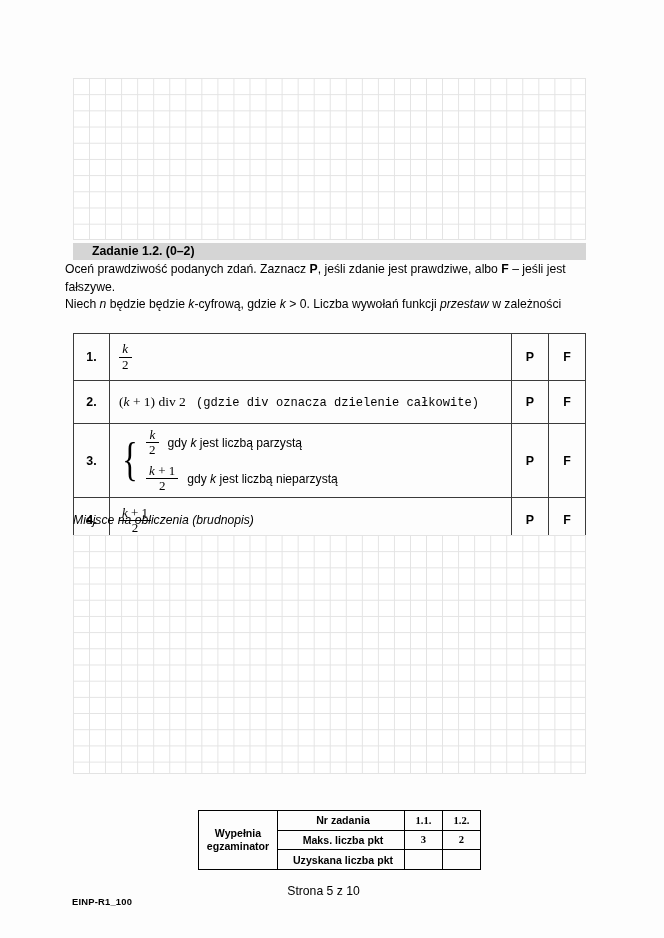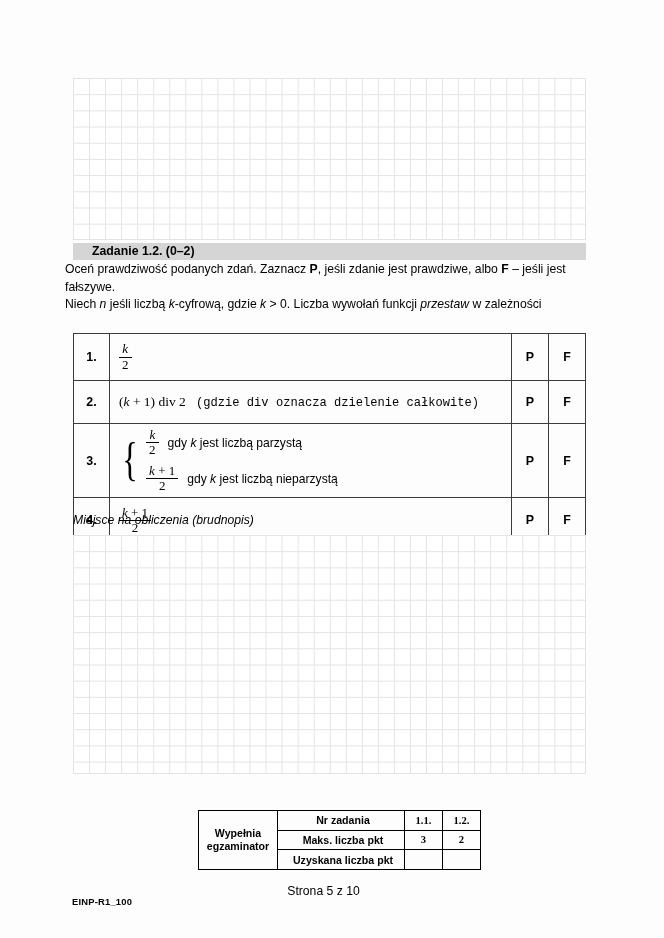--- a/index.html
+++ b/index.html
@@ -202,21 +202,21 @@
   <div class="task-header">
     <span>Zadanie 1.2. (0–2)</span>
   </div>
 
   <div class="instructions">
     <p>
       <span>Oceń prawdziwość podanych zdań. Zaznacz </span><span class="b">P</span><span>, jeśli zdanie jest prawdziwe, albo </span><span class="b">F</span><span> – jeśli jest</span>
     </p>
     <p>fałszywe.</p>
     <p>
-      <span>Niech </span><span class="i">n</span><span> jeśli liczbą </span><span class="i">k</span><span>-cyfrową, gdzie </span><span class="i">k</span><span> &gt; 0. Liczba wywołań funkcji </span><span class="i">przestaw</span><span> w zależności</span>
+      <span>Niech </span><span class="i">n</span><span> będzie będzie </span><span class="i">k</span><span>-cyfrową, gdzie </span><span class="i">k</span><span> &gt; 0. Liczba wywołań funkcji </span><span class="i">przestaw</span><span> w zależności</span>
     </p>
   </div>
 
   <table class="pf-table">
     <tbody>
 
       <tr class="r1">
         <td class="col-num">1.</td>
         <td class="col-stmt">
           <span class="frac">

